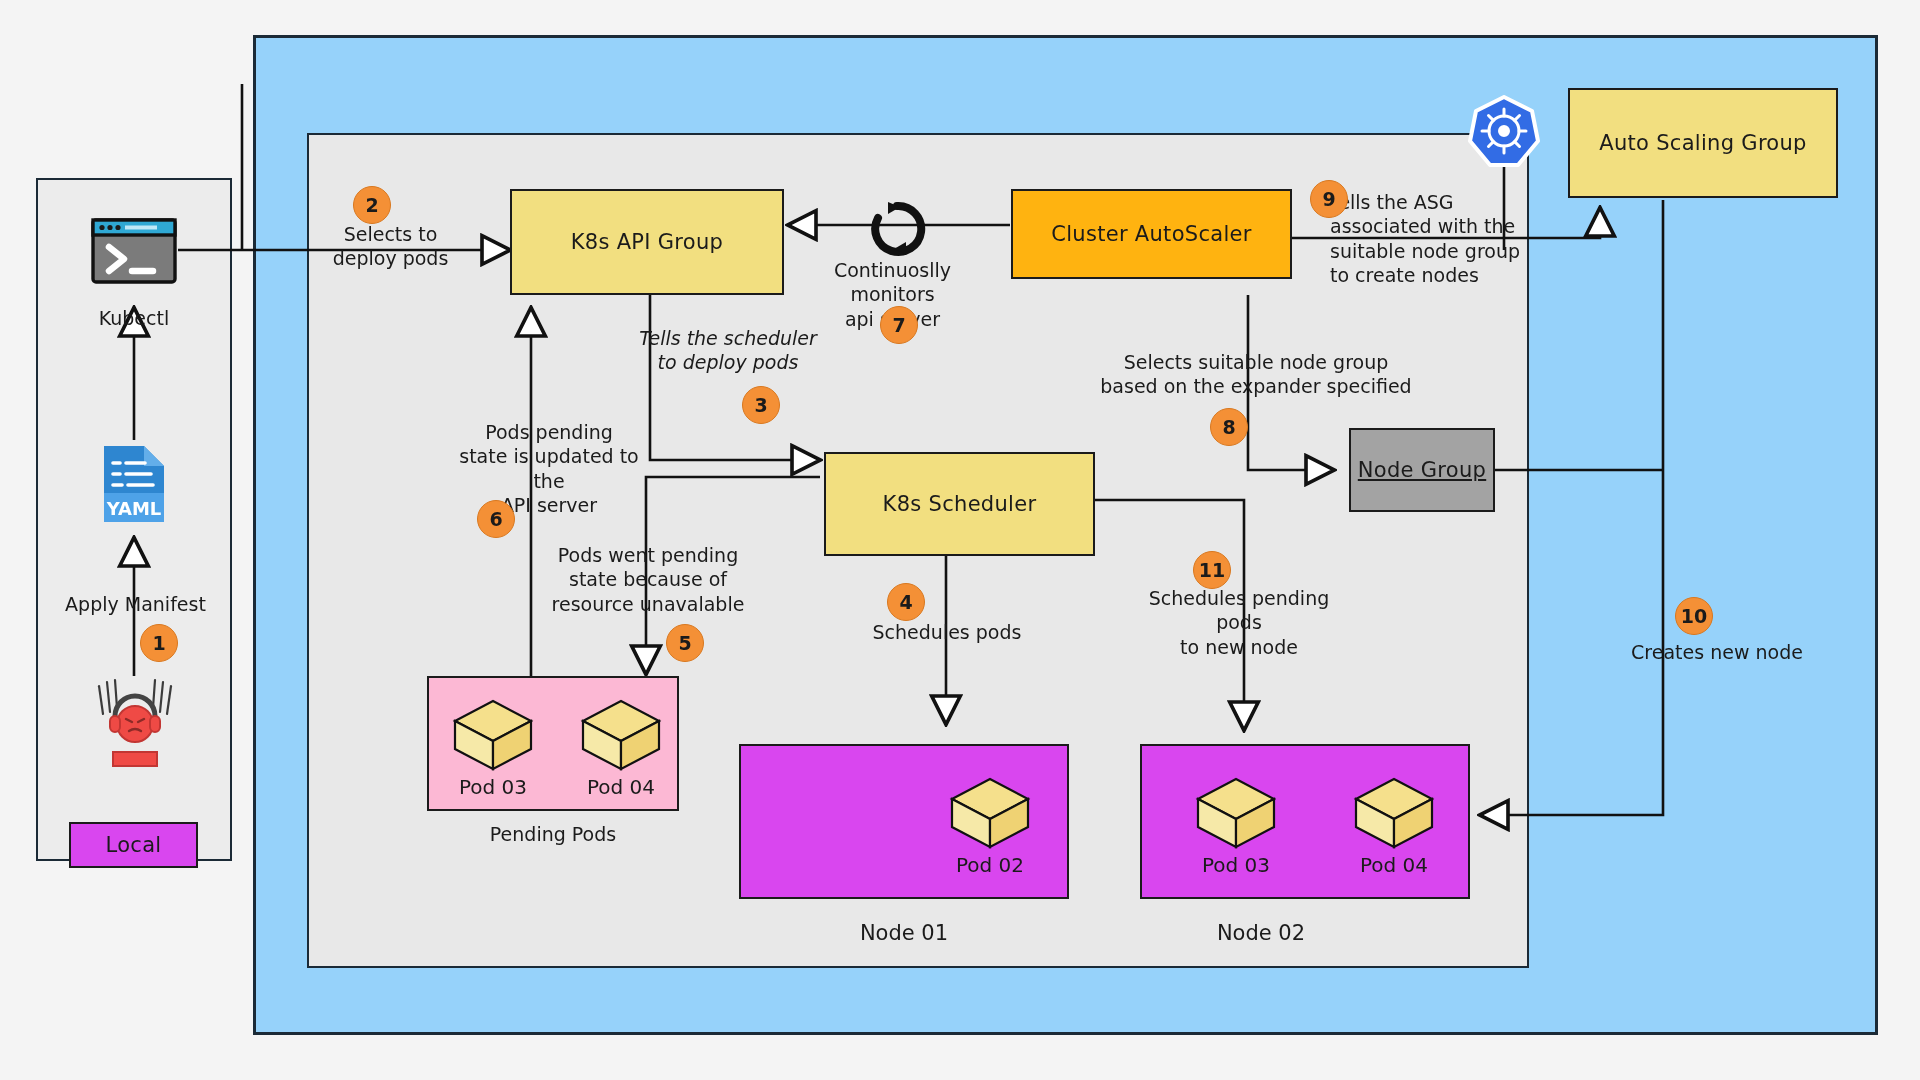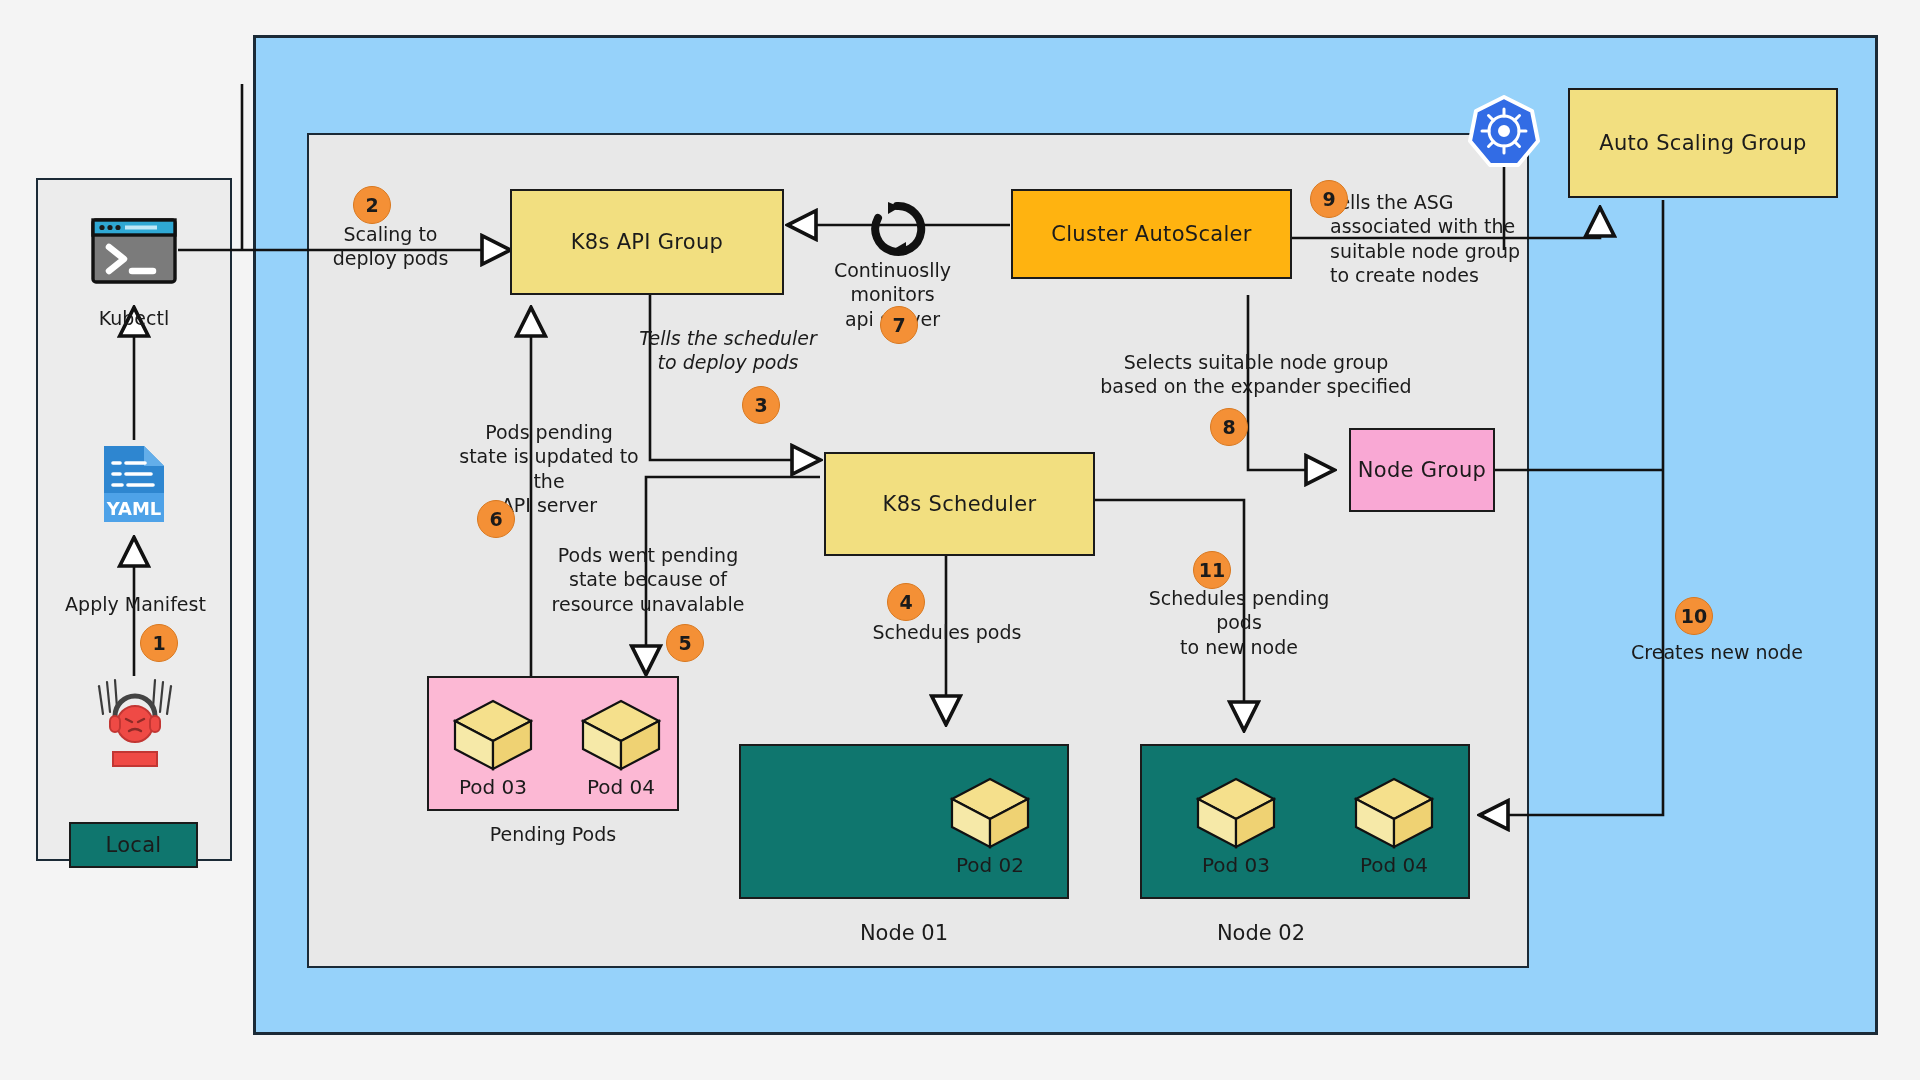--- a/index.html
+++ b/index.html
@@ -37,22 +37,22 @@
     border: 2px solid #1b1b1b;
     display: flex; align-items: center; justify-content: center;
     text-align: center;
     font-family: "DejaVu Sans", sans-serif;
     font-size: 21px;
     color: #1b1b1b;
     letter-spacing: .3px;
   }
   .yellow  { background: #f2df80; }
   .amber   { background: #ffb310; }
-  .blue    { background: #f9a8d4; }
-  .green   { background: #0f766e; }
+  .blue    { background: #a3a3a3; text-decoration: underline; }
+  .green   { background: #d946ef; }
   .pink    { background: #fcb8d4; }
 
   
   .lbl {
     position: absolute;
     font-size: 19px;
     color: #1b1b1b;
     line-height: 1.28;
     text-align: center;
     white-space: pre-line;
@@ -219,21 +219,21 @@
     </svg>
   </div>
 
   <div class="lbl" style="left:54px; top:306px; width:160px;">Kubectl</div>
 
   <div class="lbl" style="left:38px; top:592px; width:195px;">Apply Manifest</div>
   <div class="step" style="left:140px; top:624px;">1</div>
 
   <div class="nbox green" style="left:69px; top:822px; width:129px; height:46px;">Local</div>
 
-  <div class="lbl" style="left:303px; top:222px; width:175px;">Scaling to
+  <div class="lbl" style="left:303px; top:222px; width:175px;">Selects to
 deploy pods</div>
   <div class="step" style="left:353px; top:186px;">2</div>
 
   <div class="nbox yellow" style="left:510px; top:189px; width:274px; height:106px;">K8s API Group</div>
 
   <div class="lbl" style="left:628px; top:326px; width:200px;font-style:italic;">Tells the scheduler
 to deploy pods</div>
   <div class="step" style="left:742px; top:386px;">3</div>
 
   <div class="lbl" style="left:444px; top:420px; width:210px;">Pods pending

